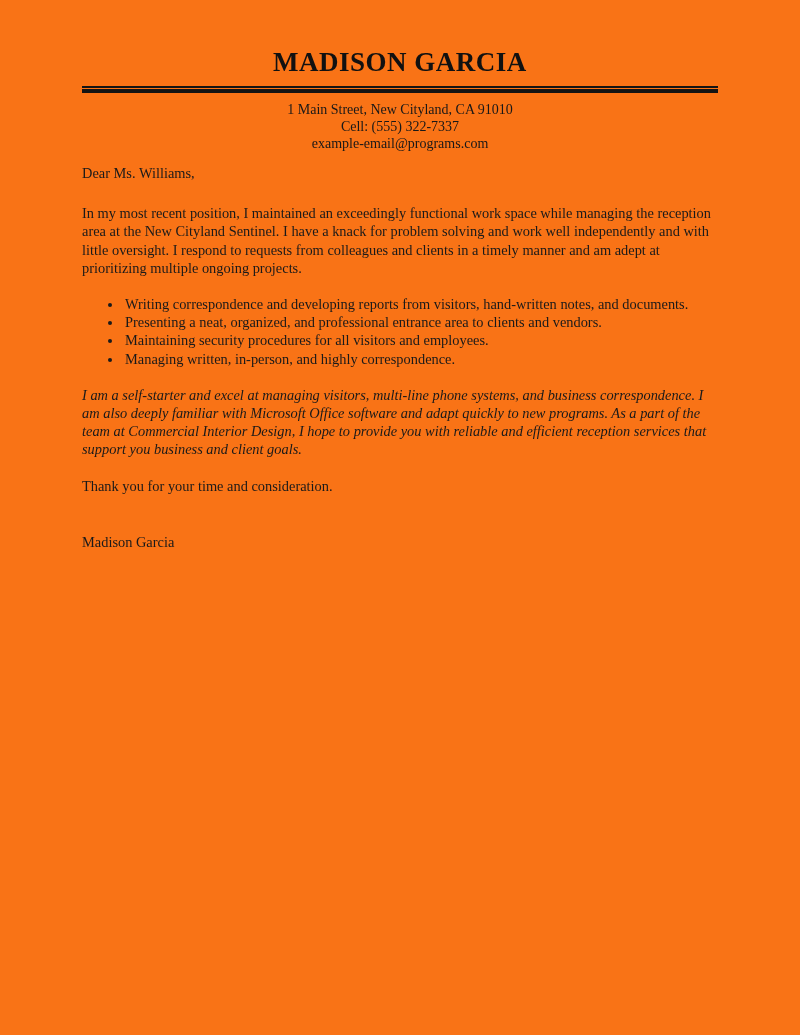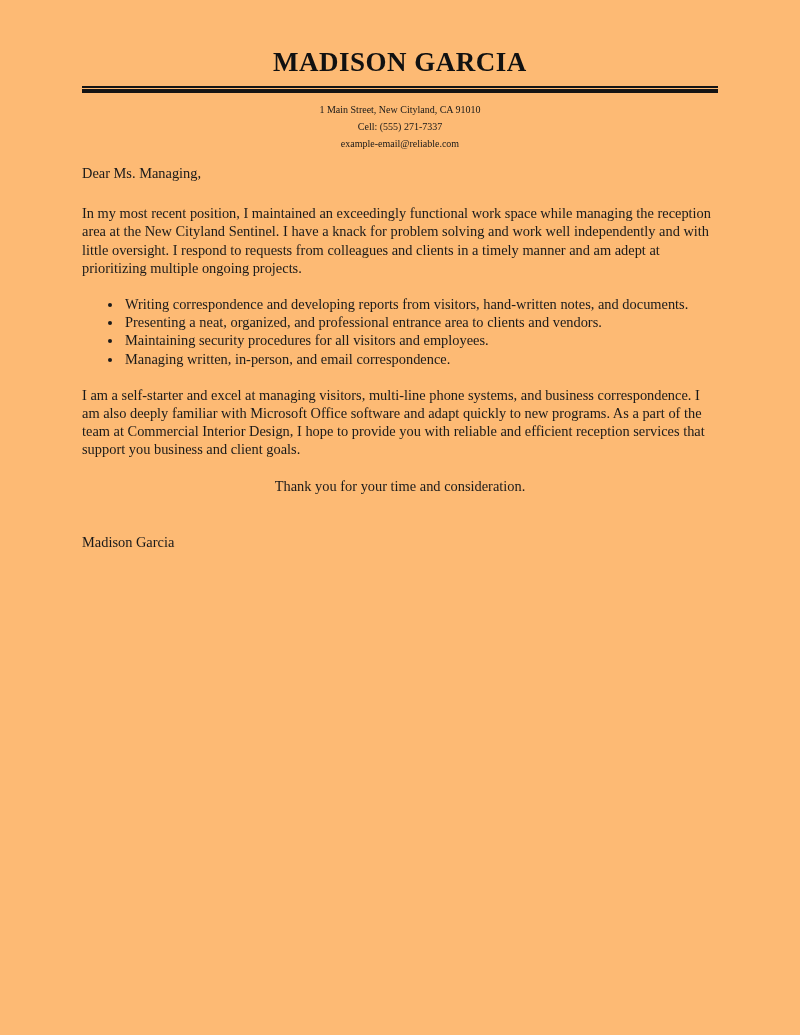--- a/index.html
+++ b/index.html
@@ -4,21 +4,21 @@
 <style>
   html, body {
     margin: 0;
     padding: 0;
     background: #ffffff;
   }
   .page {
     position: relative;
     width: 800px;
     height: 1035px;
-    background: #fdba74;
+    background: #f97316;
     color: #1a1a1a;
     font-family: "Liberation Serif", "DejaVu Serif", serif;
     box-sizing: border-box;
     padding: 46px 82px 16px 82px;
     overflow: hidden;
   }
   .letterhead-name {
     margin: 0;
     text-align: center;
     font-size: 27px;
@@ -30,21 +30,21 @@
   .letterhead-rule {
     margin-top: 7px;
     height: 1px;
     border-top: 2px solid #141414;
     border-bottom: 4px solid #141414;
     background: transparent;
   }
   .letterhead-contact {
     margin-top: 8px;
     text-align: center;
-    font-size: 10px;
+    font-size: 14px;
     line-height: 17px;
     color: #181818;
   }
   .letter-body {
     font-size: 14.4px;
     line-height: 18.2px;
     color: #1a1a1a;
   }
   .letter-body p {
     margin: 0;
@@ -55,53 +55,53 @@
   .para-proficient { margin-top: 20px !important; }
   .proficiency-list {
     margin: 18px 0 0 0;
     padding: 0 0 0 41px;
     list-style: disc outside;
   }
   .proficiency-list li {
     margin: 0;
     padding-left: 2px;
   }
-  .para-selfstarter { margin-top: 18px !important; }
+  .para-selfstarter { margin-top: 18px !important; font-style: italic; }
   .para-resume      { margin-top: 19px !important; }
-  .para-thanks      { margin-top: 18px !important; text-align: center; }
+  .para-thanks      { margin-top: 18px !important; }
   .valediction      { margin-top: 11px !important; }
   .signature        { margin-top: 38px !important; }
 </style>
 </head>
 <body>
 
 <div class="page">
 
   <header>
     <h1 class="letterhead-name">MADISON GARCIA</h1>
     <div class="letterhead-rule"></div>
     <div class="letterhead-contact">
       <div>1 Main Street, New Cityland, CA 91010</div>
-      <div>Cell: (555) 271-7337</div>
-      <div>example-email@reliable.com</div>
+      <div>Cell: (555) 322-7337</div>
+      <div>example-email@programs.com</div>
     </div>
   </header>
 
   <main class="letter-body">
-    <p class="salutation">Dear Ms. Managing,</p>
+    <p class="salutation">Dear Ms. Williams,</p>
 
 
     <p class="para-experience">In my most recent position, I maintained an exceedingly functional work space while managing the reception area at the New Cityland Sentinel. I have a knack for problem solving and work well independently and with little oversight. I respond to requests from colleagues and clients in a timely manner and am adept at prioritizing multiple ongoing projects.</p>
 
 
     <ul class="proficiency-list">
       <li>Writing correspondence and developing reports from visitors, hand-written notes, and documents.</li>
       <li>Presenting a neat, organized, and professional entrance area to clients and vendors.</li>
       <li>Maintaining security procedures for all visitors and employees.</li>
-      <li>Managing written, in-person, and email correspondence.</li>
+      <li>Managing written, in-person, and highly correspondence.</li>
     </ul>
 
     <p class="para-selfstarter">I am a self-starter and excel at managing visitors, multi-line phone systems, and business correspondence. I am also deeply familiar with Microsoft Office software and adapt quickly to new programs. As a part of the team at Commercial Interior Design, I hope to provide you with reliable and efficient reception services that support you business and client goals.</p>
 
 
     <p class="para-thanks">Thank you for your time and consideration.</p>
 
 
     <p class="signature">Madison Garcia</p>
   </main>

